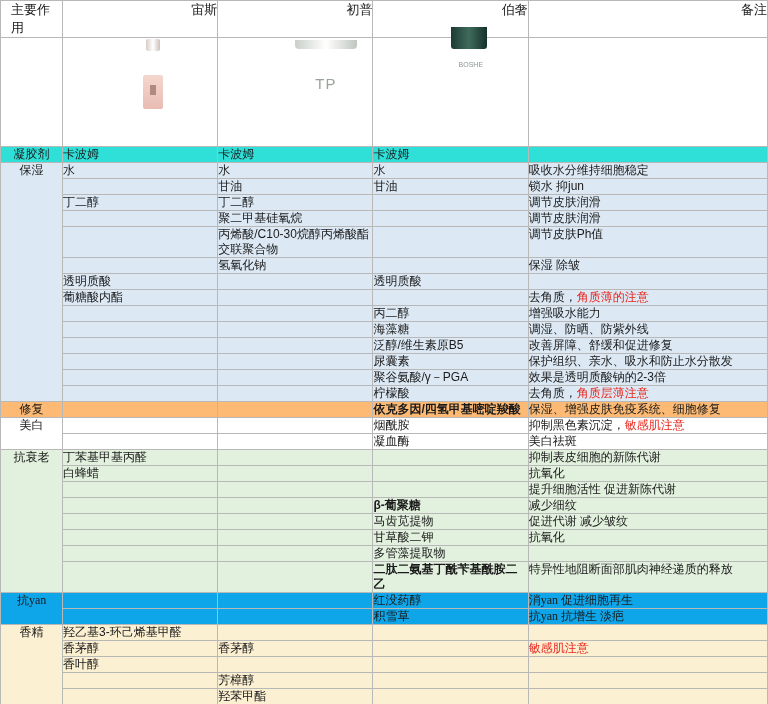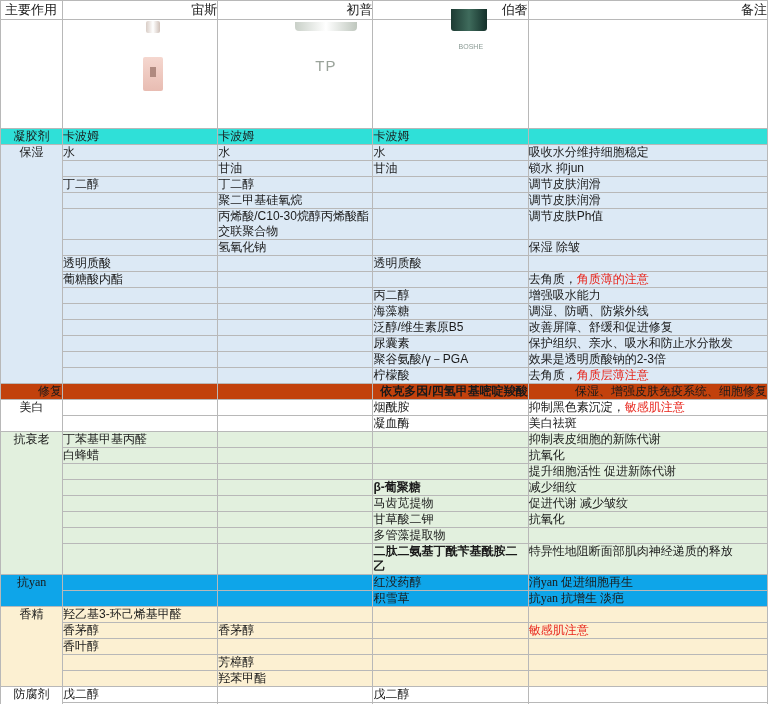--- a/index.html
+++ b/index.html
@@ -33,21 +33,21 @@
 
   .hdr-cell {
     text-align: right;
     font-size: 13px;
     padding: 2px 0;
     height: 14px;
     background: #ffffff;
   }
   .hdr-cell.left {
     text-align: left;
-    padding-left: 4px;
+    padding-left: 10px;
   }
   .img-cell {
     height: 108px;
     background: #ffffff;
     text-align: center;
   }
   .bottle {
     display: inline-block;
     margin-top: 6px;
     position: relative;
@@ -123,21 +123,21 @@
   }
   .rowlabel {
     text-align: center;
     vertical-align: middle;
     margin-left: 48px;
   }
   .mid { vertical-align: middle; }
 
   .r-gel td { background: #2fe0d8; height: 15px; }
   .r-moist td { background: #dce9f5; }
-  .r-repair td { background: #c2410c; text-align: right; }
+  .r-repair td { background: #fdba74; }
   .r-white td { background: #ffffff; }
   .r-anti td { background: #e2f0de; }
   .r-yan td { background: #0ea5e9; font-family: Liberation Serif, serif; }
   .r-fragrance td { background: #fcf0d2; }
   .r-preserve td { background: #ffffff; }
 
   .red { color: #e8241b; }
   .bold { font-weight: bold; }
 </style>
 </head>

